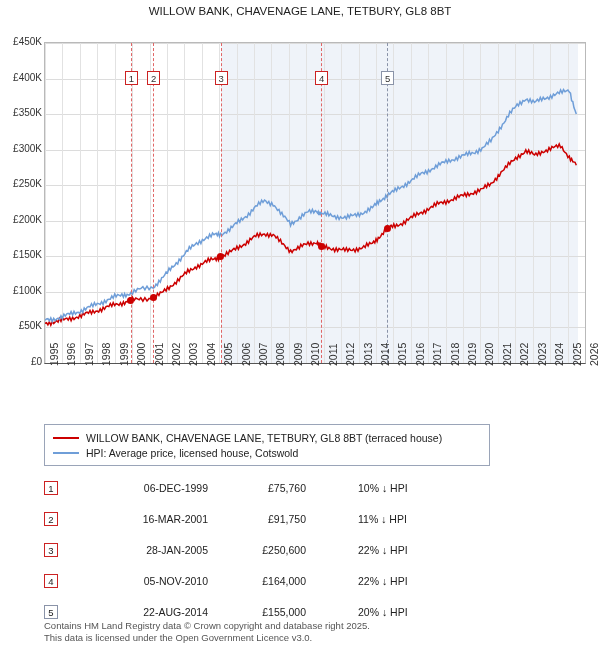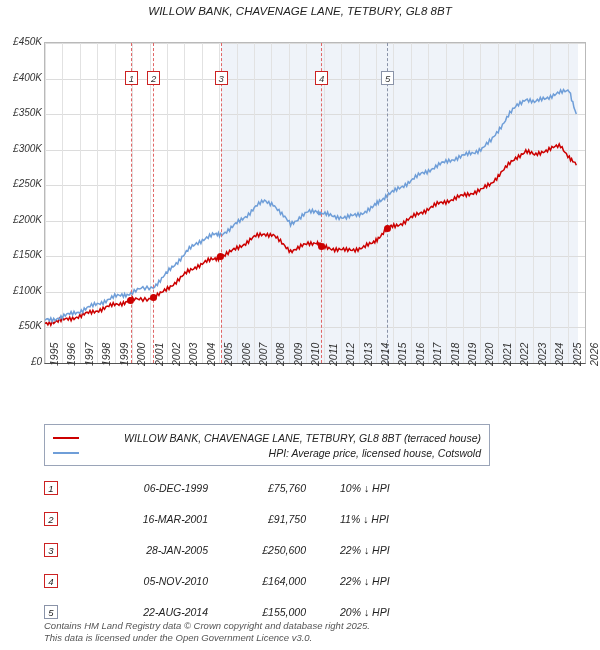--- a/index.html
+++ b/index.html
@@ -11,21 +11,20 @@
     height: 650px;
     background: #ffffff;
     font-family: "Liberation Sans", sans-serif;
     color: #000000;
     overflow: hidden;
   }
   #root {
     position: relative;
     width: 600px;
     height: 551px;
-    font-style: italic;
   }
   .title {
     position: absolute;
     left: 0;
     top: 4px;
     width: 600px;
     text-align: center;
     font-size: 11.5px;
     line-height: 15px;
     color: #222;
@@ -128,21 +127,20 @@
     background: #fff;
     box-sizing: border-box;
     padding: 5px 8px;
   }
   .legend-row {
     display: flex;
     align-items: center;
     height: 15px;
     font-size: 10.5px;
     color: #222;
-    justify-content: space-between;
   }
   .legend-swatch {
     width: 26px;
     height: 0;
     border-top: 2px solid #cc0000;
     margin-right: 7px;
     flex: none;
   }
   .legend-swatch.blue { border-top-color: #6f9ed8; }
 
@@ -176,21 +174,21 @@
     text-align: right;
     padding-right: 12px;
     flex: none;
   }
   .sale-price {
     width: 86px;
     text-align: right;
     flex: none;
   }
   .sale-delta {
-    padding-left: 34px;
+    padding-left: 52px;
   }
 
   
   #footer {
     position: absolute;
     left: 44px;
     top: 620px;
     width: 540px;
     font-size: 9.5px;
     line-height: 12px;

